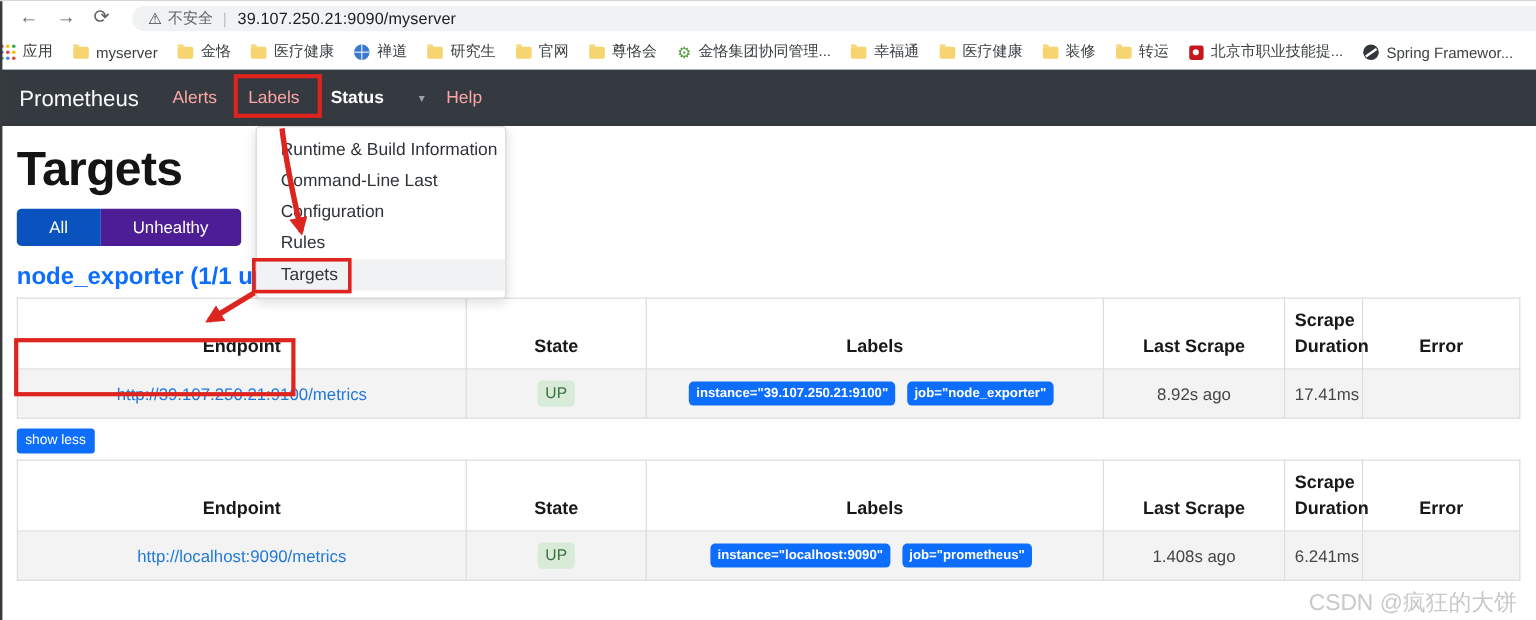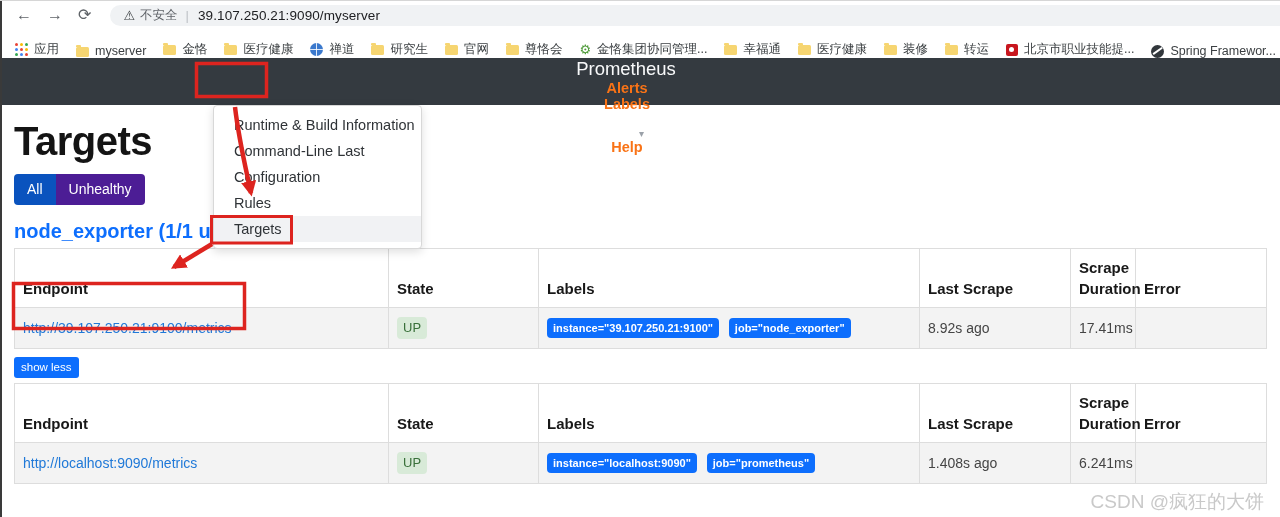--- a/index.html
+++ b/index.html
@@ -11,58 +11,58 @@
   
   .browser-toolbar { height:28px; display:flex; align-items:center; padding-left:16px; background:#fff; }
   .nav-ic { color:#5f6368; font-size:16px; margin-right:15px; line-height:1; cursor:default; }
   .omnibox { flex:1; height:21px; background:#f0f2f4; border-radius:11px 0 0 11px; display:flex; align-items:center; padding-left:13px; margin-left:4px; }
   .warn-ic { color:#3c4043; font-size:13px; margin-right:5px; }
   .insecure { color:#5f6368; font-size:12.5px; margin-right:8px;text-align:right; }
   .omni-sep { color:#bdc1c6; font-size:13px; margin-right:9px; }
   .url { color:#202124; font-size:13.5px; letter-spacing:.1px; }
 
   
-  .bookmarks { height:29px; display:flex; align-items:flex-end; padding-left:15px; gap:17px; font-size:12.5px; color:#3c4043; background:#fff; white-space:nowrap; overflow:hidden; }
+  .bookmarks { height:29px; display:flex; align-items:center; gap:17px; font-size:12.5px; color:#3c4043; background:#fff; white-space:nowrap; overflow:hidden; }
   .bm { display:flex; align-items:center; gap:6px; cursor:default; }
   .ic { flex:0 0 auto; }
   .ic.folder { width:13px; height:10px; background:#f6d571; border-radius:1.5px; position:relative; margin-top:1px; }
   .ic.folder::before { content:""; position:absolute; top:-2px; left:0; width:5px; height:2px; background:#f6d571; border-radius:1px 1px 0 0; }
   .ic.apps { width:13px; height:13px; display:grid; grid-template-columns:repeat(3,1fr); grid-template-rows:repeat(3,1fr); gap:1.5px; }
   .ic.apps i { border-radius:50%; }
   .ic.apps i:nth-child(1){background:#e94436}.ic.apps i:nth-child(2){background:#fbbd05}.ic.apps i:nth-child(3){background:#34a853}
   .ic.apps i:nth-child(4){background:#4285f4}.ic.apps i:nth-child(5){background:#e94436}.ic.apps i:nth-child(6){background:#fbbd05}
   .ic.apps i:nth-child(7){background:#34a853}.ic.apps i:nth-child(8){background:#4285f4}.ic.apps i:nth-child(9){background:#e94436}
   .ic.globe-blue { width:13px; height:13px; border-radius:50%; background:#3b79cd; position:relative; overflow:hidden; }
   .ic.globe-blue::before { content:""; position:absolute; left:6px; top:0; bottom:0; width:1px; background:rgba(255,255,255,.85); }
   .ic.globe-blue::after { content:""; position:absolute; top:6px; left:0; right:0; height:1px; background:rgba(255,255,255,.85); }
   .ic.gear { color:#4f9b3a; font-size:13px; line-height:1; }
   .ic.red-badge { width:12px; height:12px; background:#c8161e; border-radius:2px; position:relative; }
   .ic.red-badge::after { content:""; position:absolute; left:3.5px; top:3.5px; width:5px; height:5px; background:#fff; border-radius:50%; }
   .ic.globe-dark { width:13px; height:13px; border-radius:50%; background:#32373c; position:relative; overflow:hidden; }
   .ic.globe-dark::after { content:""; position:absolute; left:1px; right:1px; top:5.5px; height:1.5px; background:#fff; transform:rotate(-35deg); }
 
   
-  .navbar { height:47px; background:#343a40; display:flex; align-items:center; padding:0 16px;flex-direction:column; }
+  .navbar { height:47px; background:#343a40; display:flex; align-items:center; padding:0 16px; }
   .brand { color:#f8f9fa; font-size:18.5px; margin-right:28px; cursor:default; }
-  .nav-link { color:#f97316; font-size:14.5px; margin-right:26px; cursor:default;font-weight:bold; }
-  .nav-link.active { color:#fff; font-weight:400; }
+  .nav-link { color:#fca5a5; font-size:14.5px; margin-right:26px; cursor:default; }
+  .nav-link.active { color:#fff; font-weight:700; }
   .caret { font-size:10px; color:#9ba1a9; margin-left:3px; }
 
   
   main { position:relative; padding:12px 14px 0; }
   h1.page-title { font-size:40px; font-weight:700; color:#141414; line-height:48px; margin-bottom:9px; letter-spacing:-.5px; }
   .btn-group { display:inline-flex; margin-bottom:14px; }
-  .btn { color:#fff; font-size:14px; padding:6px 13px; line-height:19px; cursor:default; }
+  .btn { color:#fff; font-size:14px; padding:6px 27px; line-height:19px; cursor:default; }
   .btn.all { background:#0a53be; border-radius:4px 0 0 4px; }
   .btn.unhealthy { background:#4c1d95; border-radius:0 4px 4px 0; }
   .job-header { display:flex; align-items:center; gap:9px; margin-bottom:5px; }
   .job-title { color:#0d6efd; font-size:20px; font-weight:700; line-height:24px; cursor:default; }
   .show-less { background:#0d6efd; color:#fff; font-size:11.5px; padding:4px 7px; border-radius:3px; border:none; line-height:13px; cursor:default; }
   table { border-collapse:collapse; width:1252px; table-layout:fixed; margin-bottom:7px; }
-  th, td { border:1px solid #dddddd; text-align:left; }
+  th, td { border:1px solid #dddddd; text-align:center; }
   th { vertical-align:bottom; padding:8px; font-size:15px; color:#181818; height:46px; line-height:21px; background:#fff; }
   td { padding:9px 8px; font-size:14px; color:#3a3a3a; background:#f3f3f3; vertical-align:middle; }
   td.endpoint a { color:#2079d8; text-decoration:none; }
   .up-badge { display:inline-block; background:#d8ead8; color:#39703a; padding:4px 6px; border-radius:4px; font-size:13px; line-height:14px; }
   .label-badge { display:inline-block; background:#0d6efd; color:#fff; font-weight:700; font-size:11px; padding:4px 6px; border-radius:4px; margin-right:6px; line-height:12px; white-space:nowrap; }
   .muted-cell { color:#454545; }
 
   
   .dropdown { position:absolute; left:213px; top:104px; width:209px; background:#fff; border:1px solid #d8d8d8; border-radius:4px; box-shadow:0 3px 10px rgba(0,0,0,.13); padding:6px 0; z-index:10; }
   .dd-item { height:26px; line-height:26px; padding-left:20px; font-size:14.5px; color:#2f3337; cursor:default; }
@@ -163,21 +163,21 @@
       <span>Spring Framewor...</span>
     </span>
   </div>
 
   <nav class="navbar">
     <span class="brand">Prometheus</span>
     <span class="nav-link">Alerts</span>
     <span class="nav-link">Labels</span>
     <span class="nav-link active">Status</span>
     <span class="caret">▾</span>
-    <span class="nav-link" style="">Help</span>
+    <span class="nav-link" style="margin-left:18px;">Help</span>
   </nav>
 
   <main>
     <h1 class="page-title">Targets</h1>
 
     <div class="btn-group">
       <span class="btn all">All</span>
       <span class="btn unhealthy">Unhealthy</span>
     </div>
 

